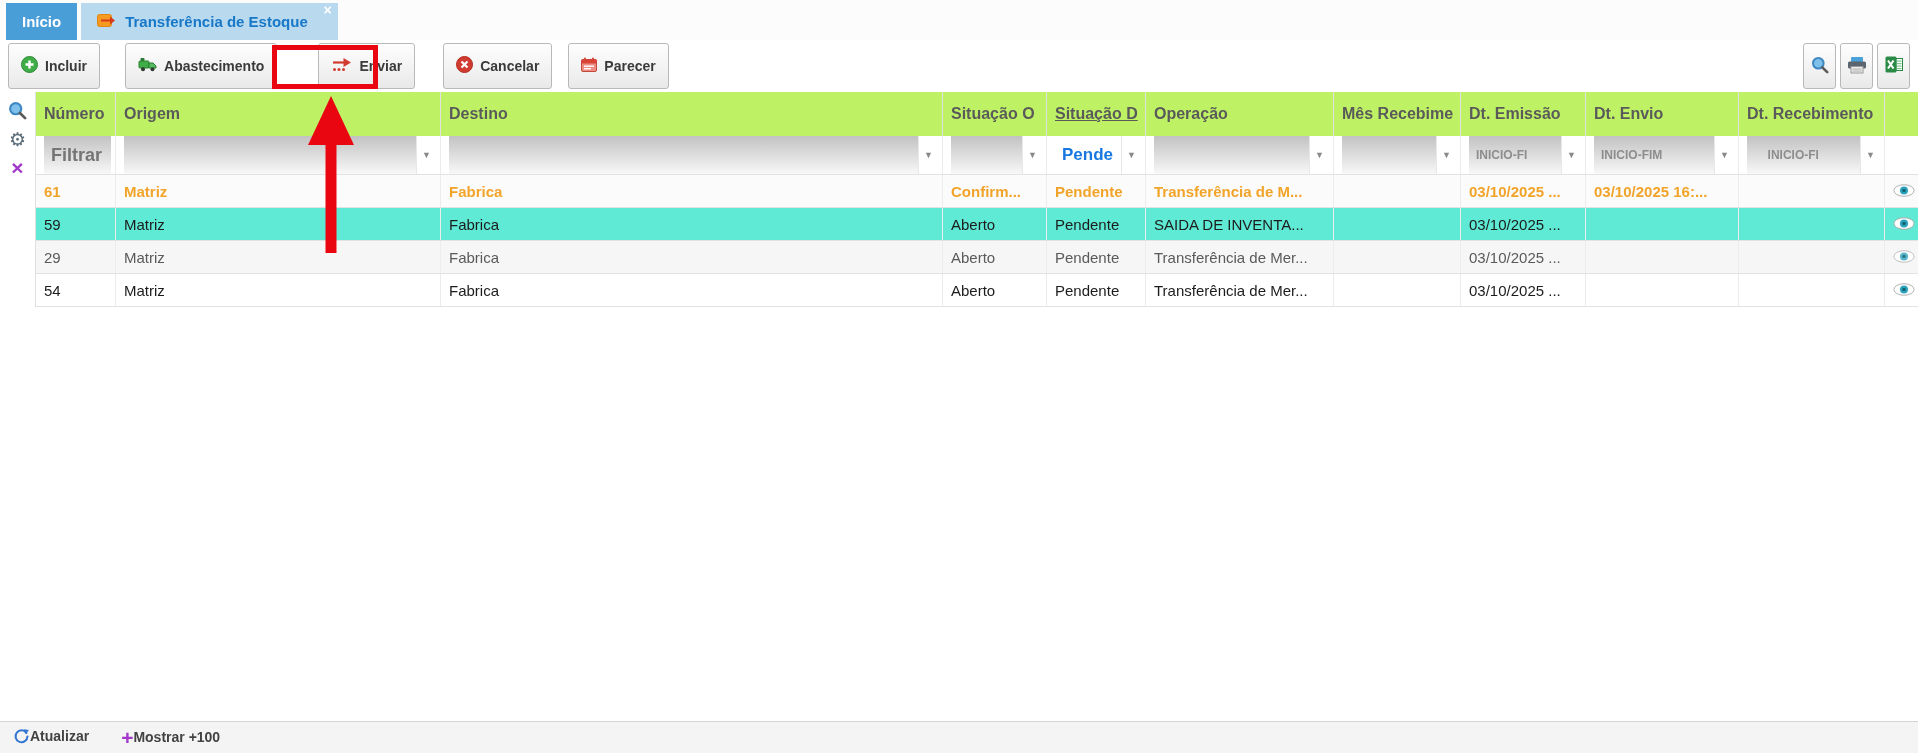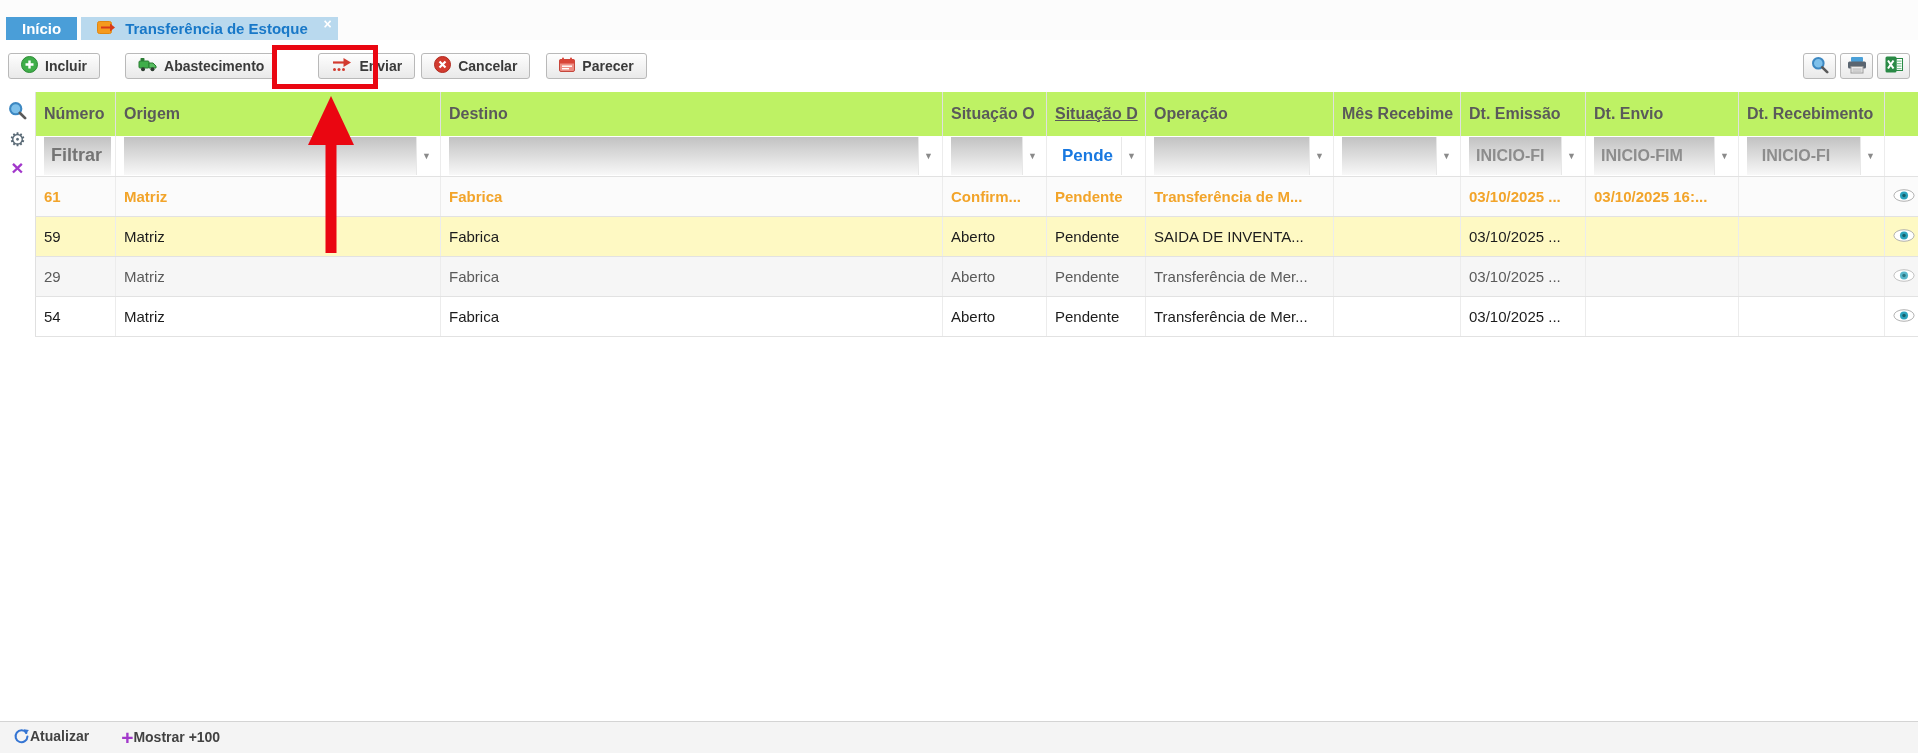--- a/index.html
+++ b/index.html
@@ -5,46 +5,46 @@
   * { box-sizing: border-box; }
   html,body { margin:0; padding:0; }
   body {
     width:1918px; height:753px; overflow:hidden;
     background:#ffffff;
     font-family:"Liberation Sans", sans-serif;
     position:relative;
   }
 
   
-  .tabstrip { height:40px; background:#fcfcfc; display:flex; align-items:stretch; padding:17px 0 0 6px; }
+  .tabstrip { height:40px; background:#fcfcfc; display:flex; align-items:stretch; padding:3px 0 0 6px; }
   .tab {
     display:flex; align-items:center; gap:9px;
     padding:0 16px; margin-right:4px;
     background:#4a9ed8; color:#ffffff;
     font-weight:bold; font-size:15px; cursor:pointer; position:relative;
     white-space:nowrap;
   }
   .tab.active { background:#b9d9ee; color:#1878c8; padding-right:30px; }
   .tab .closex {
     position:absolute; top:0px; right:6px;
     color:#ffffff; font-size:14px; font-weight:bold; line-height:14px; cursor:pointer;
   }
 
   
   .toolbar { height:52px; background:#ffffff; display:flex; align-items:center; padding:0 8px; position:relative; }
   .tbtn {
-    height:26px; display:inline-flex; align-items:center; gap:7px; padding:0 12px;
+    height:46px; display:inline-flex; align-items:center; gap:7px; padding:0 12px;
     background:linear-gradient(#fefefe,#e9e9e9);
     border:1px solid #b9b9b9; border-radius:3px;
     font-weight:bold; color:#3a3a3a; font-size:14px; cursor:pointer; white-space:nowrap;
   }
   .tbtn.icon-only { width:33px; padding:0; justify-content:center; }
   .ml-abast { margin-left:25px; }
   .ml-enviar { margin-left:41px; }
-  .ml-cancelar { margin-left:6px;align-items:center; }
+  .ml-cancelar { margin-left:28px;align-items:center; }
   .ml-parecer { margin-left:16px; }
   .toolbar-right { margin-left:auto; display:flex; gap:4px; }
 
   
   .gridarea { position:absolute; top:92px; left:0; right:0; }
   .gutter { position:absolute; left:0; top:0; width:35px; display:flex; flex-direction:column; align-items:center; gap:7px; padding-top:7px; }
   .gutter .gico { width:22px; height:22px; display:flex; align-items:center; justify-content:center; cursor:pointer; }
   .gear-glyph { font-size:19px; color:#5b6b77; line-height:19px; }
   .xpurple { font-size:21px; font-weight:bold; color:#a238cb; line-height:18px; }
 
@@ -54,37 +54,37 @@
     font-size:16px; font-weight:bold; color:#5a5a5a;
     background:#bef264; border-right:1px solid #e0e0e0;
     white-space:nowrap; overflow:hidden; vertical-align:middle; cursor:pointer;
   }
   th.sorted { color:#1f8a1f; text-decoration:underline; }
   th.eyehead { border-right:none; }
 
   tr.filters td { padding:0 2px 3px 0; background:#ffffff; height:41px; }
   .fcell { position:relative; height:38px; background:linear-gradient(#c2c2c2,#f8f8f8); display:flex; align-items:center; overflow:hidden; cursor:text; }
   .fcell.white { background:#ffffff; }
-  .fval { padding-left:7px; font-size:16px; font-weight:bold; color:#8d8d8d; white-space:nowrap; overflow:hidden; }
+  .fval { padding-left:7px; font-size:12px; font-weight:bold; color:#8d8d8d; white-space:nowrap; overflow:hidden; }
   .fval.filtrar { font-size:18px; color:#757575; }
   .fval.blue { color:#1878e0; font-size:17px; }
   .fval.center { margin:0 auto; padding-left:0; }
   .fdrop {
     margin-left:auto; width:20px; align-self:stretch; background:#ffffff;
     display:flex; align-items:center; justify-content:center;
     color:#8a8a8a; font-size:9px; border-left:1px solid #e8e8e8; cursor:pointer; flex:0 0 20px;
   }
 
   table.grid td {
-    height:40px; padding:0 4px 0 8px; font-size:15px;
+    height:33px; padding:0 4px 0 8px; font-size:15px;
     border-right:1px solid #ececec; border-bottom:1px solid #e2e2e2;
     white-space:nowrap; overflow:hidden; vertical-align:middle;
   }
   tr.r0 { background:#fbfbfb; color:#f2a42a; font-weight:bold; }
-  tr.r1 { background:#fef9c3; color:#1c1c1c; }
+  tr.r1 { background:#5eead4; color:#1c1c1c; }
   tr.r2 { background:#f6f6f6; color:#5a5a5a; }
   tr.r3 { background:#ffffff; color:#1c1c1c; }
   td.eyecell { text-align:center; padding:0; border-right:none; cursor:pointer; }
 
   
   .footer {
     position:absolute; left:0; bottom:0; width:1918px; height:32px;
     background:#f4f4f4; border-top:1px solid #d4d4d4;
     display:flex; align-items:center; padding-left:13px; gap:10px;
   }

